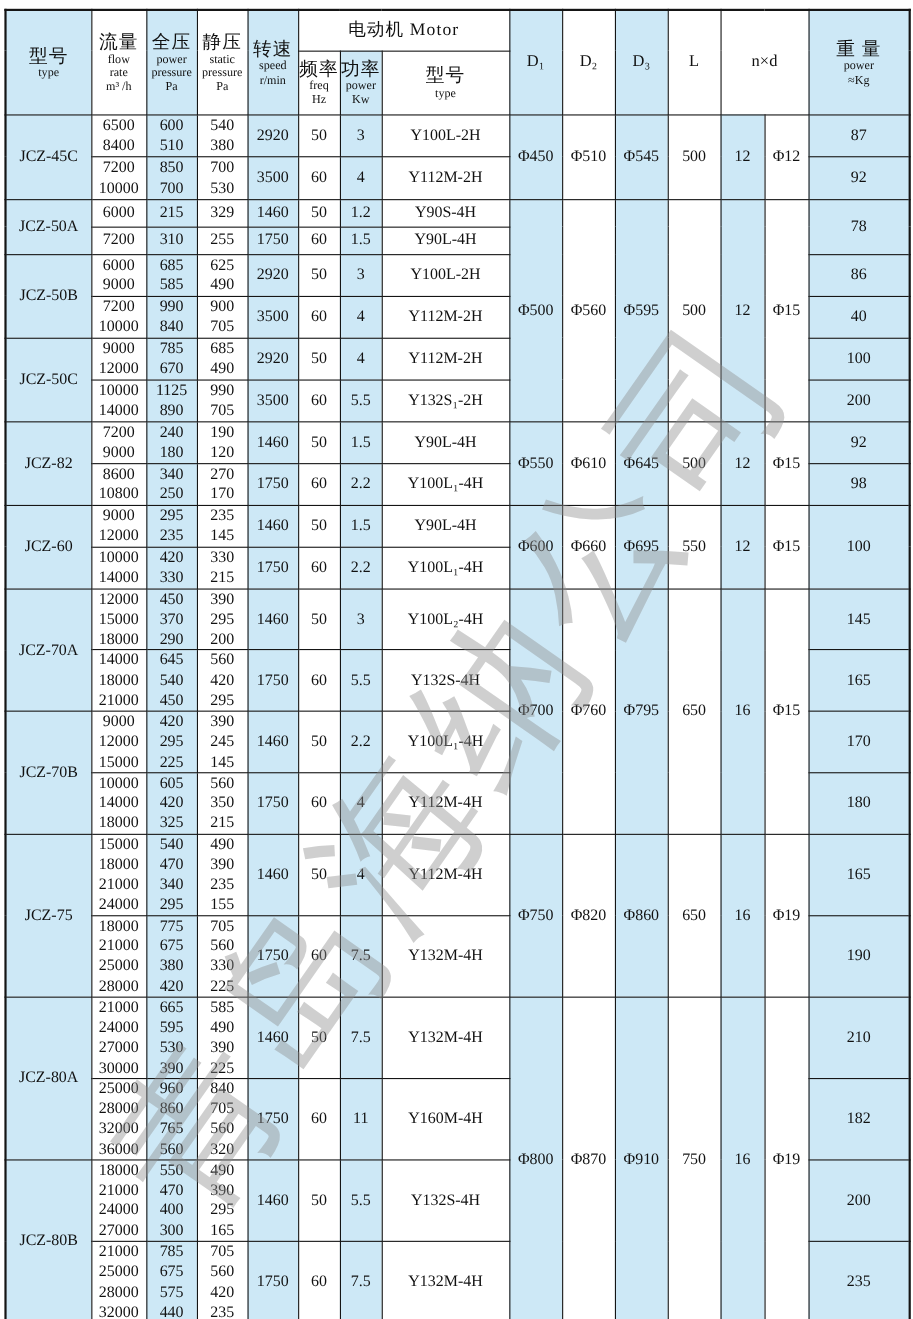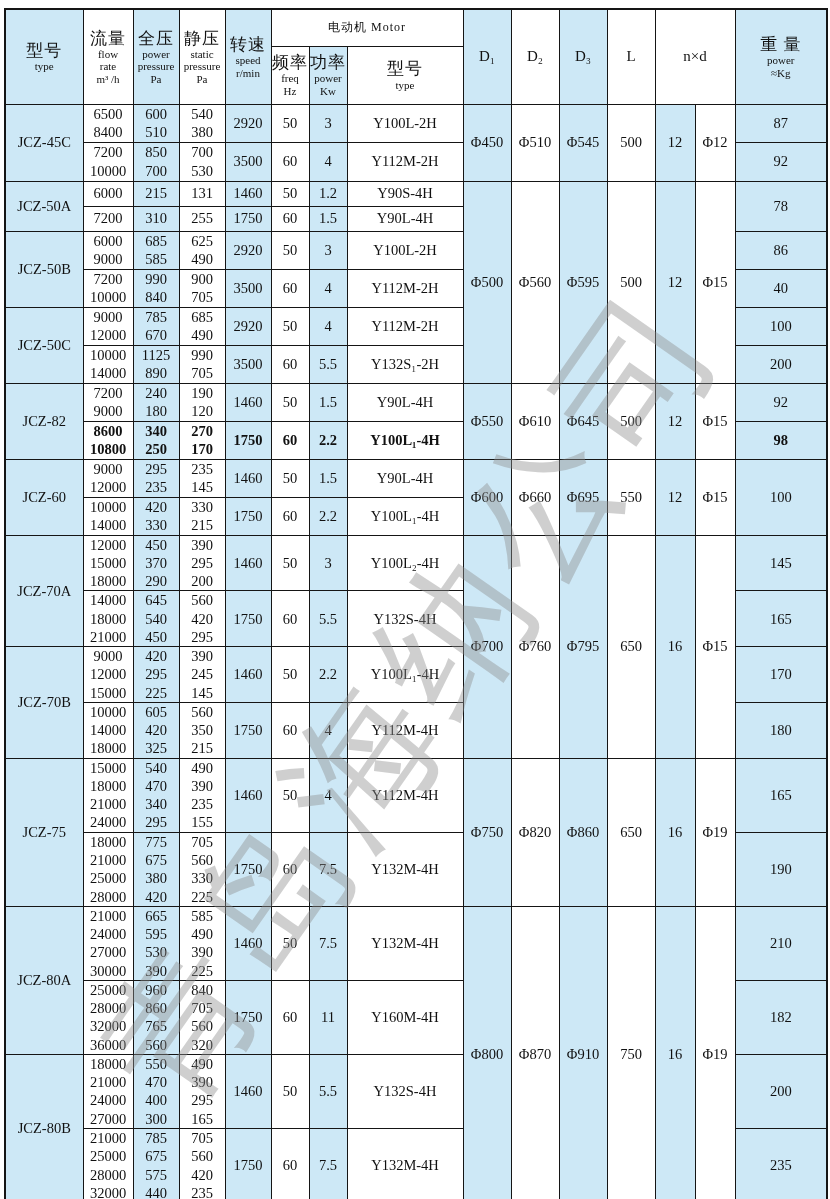--- a/index.html
+++ b/index.html
@@ -14,21 +14,21 @@
   th{font-weight:normal;}
   .blue{background:#cde8f6;}
   col.c0{width:78px}col.c1{width:50px}col.c2{width:46px}col.c3{width:46px}
   col.c4{width:46px}col.c5{width:38px}col.c6{width:38px}col.c7{width:116px}
   col.c8{width:48px}col.c9{width:48px}col.c10{width:48px}col.c11{width:48px}
   col.c12{width:40px}col.c13{width:40px}col.c14{width:92px}
   thead tr.h1{height:37px;}
   thead tr.h2{height:58px;}
   thead .zh{font-size:17px;letter-spacing:1px;line-height:1.15;}
   thead .en{font-size:11px;line-height:1.12;white-space:pre-line;}
-  .motor-head{font-size:12px;letter-spacing:1px;}
+  .motor-head{font-size:16px;letter-spacing:1px;}
   .plain-head{font-size:15px;}
   .watermark{
     position:absolute;left:-60px;top:600px;width:940px;text-align:center;
     transform:rotate(-55deg);transform-origin:center;
     font-size:148px;letter-spacing:10px;color:#8f8f8f;opacity:.42;
     pointer-events:none;white-space:nowrap;z-index:5;
   }
 </style>
 </head>
 <body>
@@ -141,21 +141,21 @@
           <td class="blue">3500</td>
           <td>60</td>
           <td class="blue">4</td>
           <td>Y112M-2H</td>
           <td class="blue">92</td>
         </tr>
         <tr style="height: 25px;">
           <td rowspan="2" class="blue">JCZ-50A</td>
           <td>6000</td>
           <td class="blue">215</td>
-          <td>131</td>
+          <td>329</td>
           <td class="blue">1460</td>
           <td>50</td>
           <td class="blue">1.2</td>
           <td>Y90S-4H</td>
           <td rowspan="6" class="blue">Φ500</td>
           <td rowspan="6">Φ560</td>
           <td rowspan="6" class="blue">Φ595</td>
           <td rowspan="6">500</td>
           <td rowspan="6" class="blue">12</td>
           <td rowspan="6">Φ15</td>
@@ -237,21 +237,21 @@
           <td class="blue">1.5</td>
           <td>Y90L-4H</td>
           <td rowspan="2" class="blue">Φ550</td>
           <td rowspan="2">Φ610</td>
           <td rowspan="2" class="blue">Φ645</td>
           <td rowspan="2">500</td>
           <td rowspan="2" class="blue">12</td>
           <td rowspan="2">Φ15</td>
           <td class="blue">92</td>
         </tr>
-        <tr style="height: 38px; font-weight: bold;">
+        <tr style="height: 38px;">
           <td>8600
 10800</td>
           <td class="blue">340
 250</td>
           <td>270
 170</td>
           <td class="blue">1750</td>
           <td>60</td>
           <td class="blue">2.2</td>
           <td>Y100L₁-4H</td>

